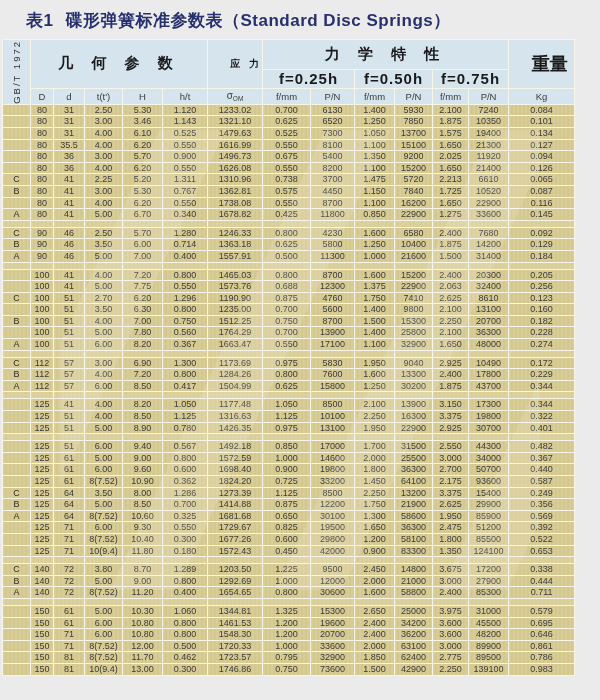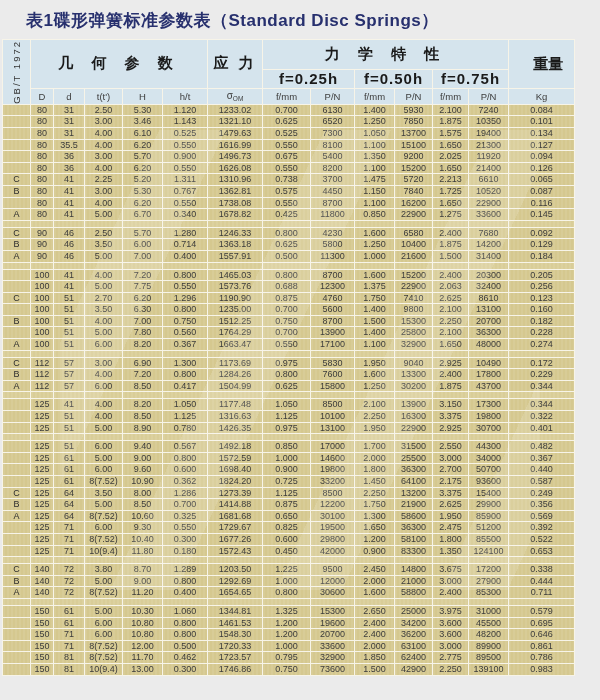--- a/index.html
+++ b/index.html
@@ -11,47 +11,47 @@
     overflow:hidden;
   }
   .title-bar{
     padding:9px 0 7px 26px;
     font-size:17px;
     font-weight:bold;
     color:#27306e;
     letter-spacing:0.5px;
     white-space:nowrap;
   }
-  .title-bar .t-label{margin-right:0;}
+  .title-bar .t-label{margin-right:12px;}
   .spring-table{
     border-collapse:collapse;
     table-layout:fixed;
     width:572px;
     margin-left:2px;
   }
   .spring-table th,.spring-table td{
     border:1px solid #f7f4e8;
     padding:0;
     text-align:center;
     overflow:hidden;
     white-space:nowrap;
   }
   
   thead th{
     background:#d5e4ed;
     color:#1a1a1a;
     font-weight:bold;
   }
   th.big-head{font-size:15px;letter-spacing:7px;}
-  th.stress-head{font-size:15px;letter-spacing:3px;}
+  th.stress-head{font-size:10px;letter-spacing:3px;text-align:right;}
   th.f-head{font-size:15px;font-weight:bold;letter-spacing:1px;height:18px;}
   th.col-head{font-size:9.5px;font-weight:normal;color:#3c3c3c;height:15px;}
   th.weight-head div{
     width:1.1em;margin:8px auto;
-    font-size:15px;line-height:1.45;
+    font-size:18px;line-height:1.45;
     word-break:break-all;letter-spacing:0;
   }
   th.gbt-cell{width:28px;}
   .vertical{
     writing-mode:vertical-rl;
     transform:rotate(180deg);
     font-size:9.5px;
     font-weight:normal;
     color:#333;
     letter-spacing:2px;

